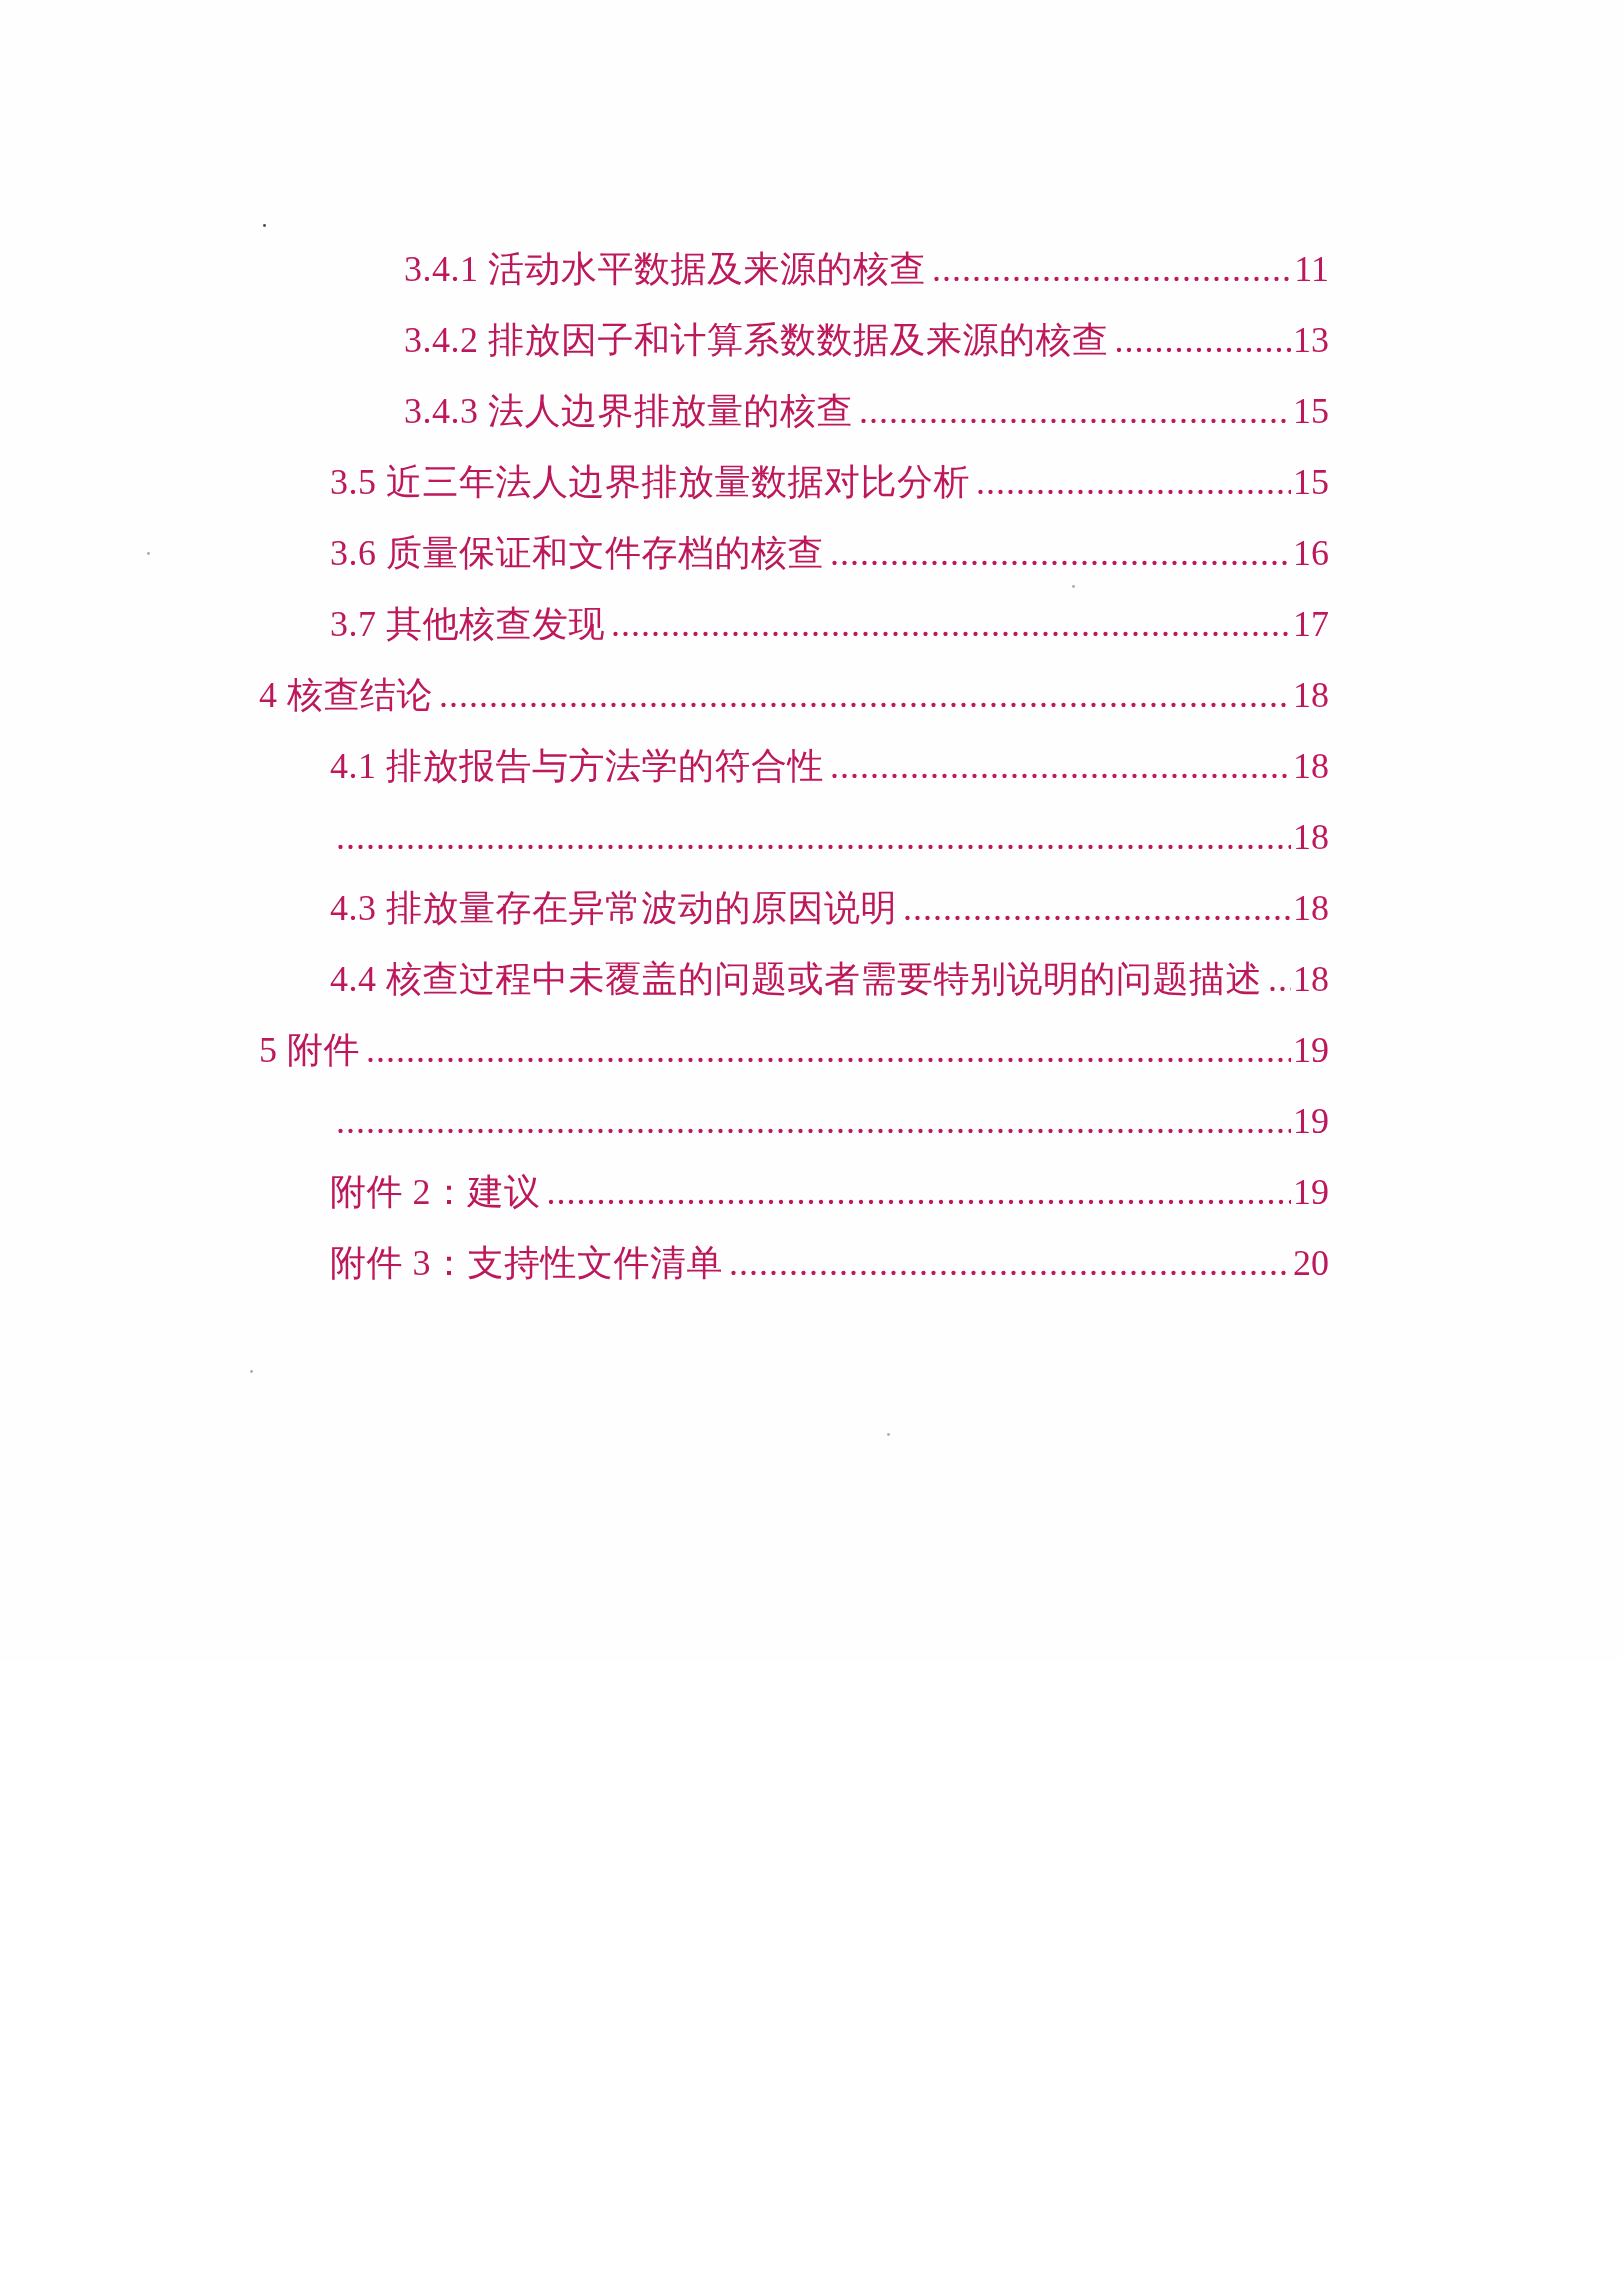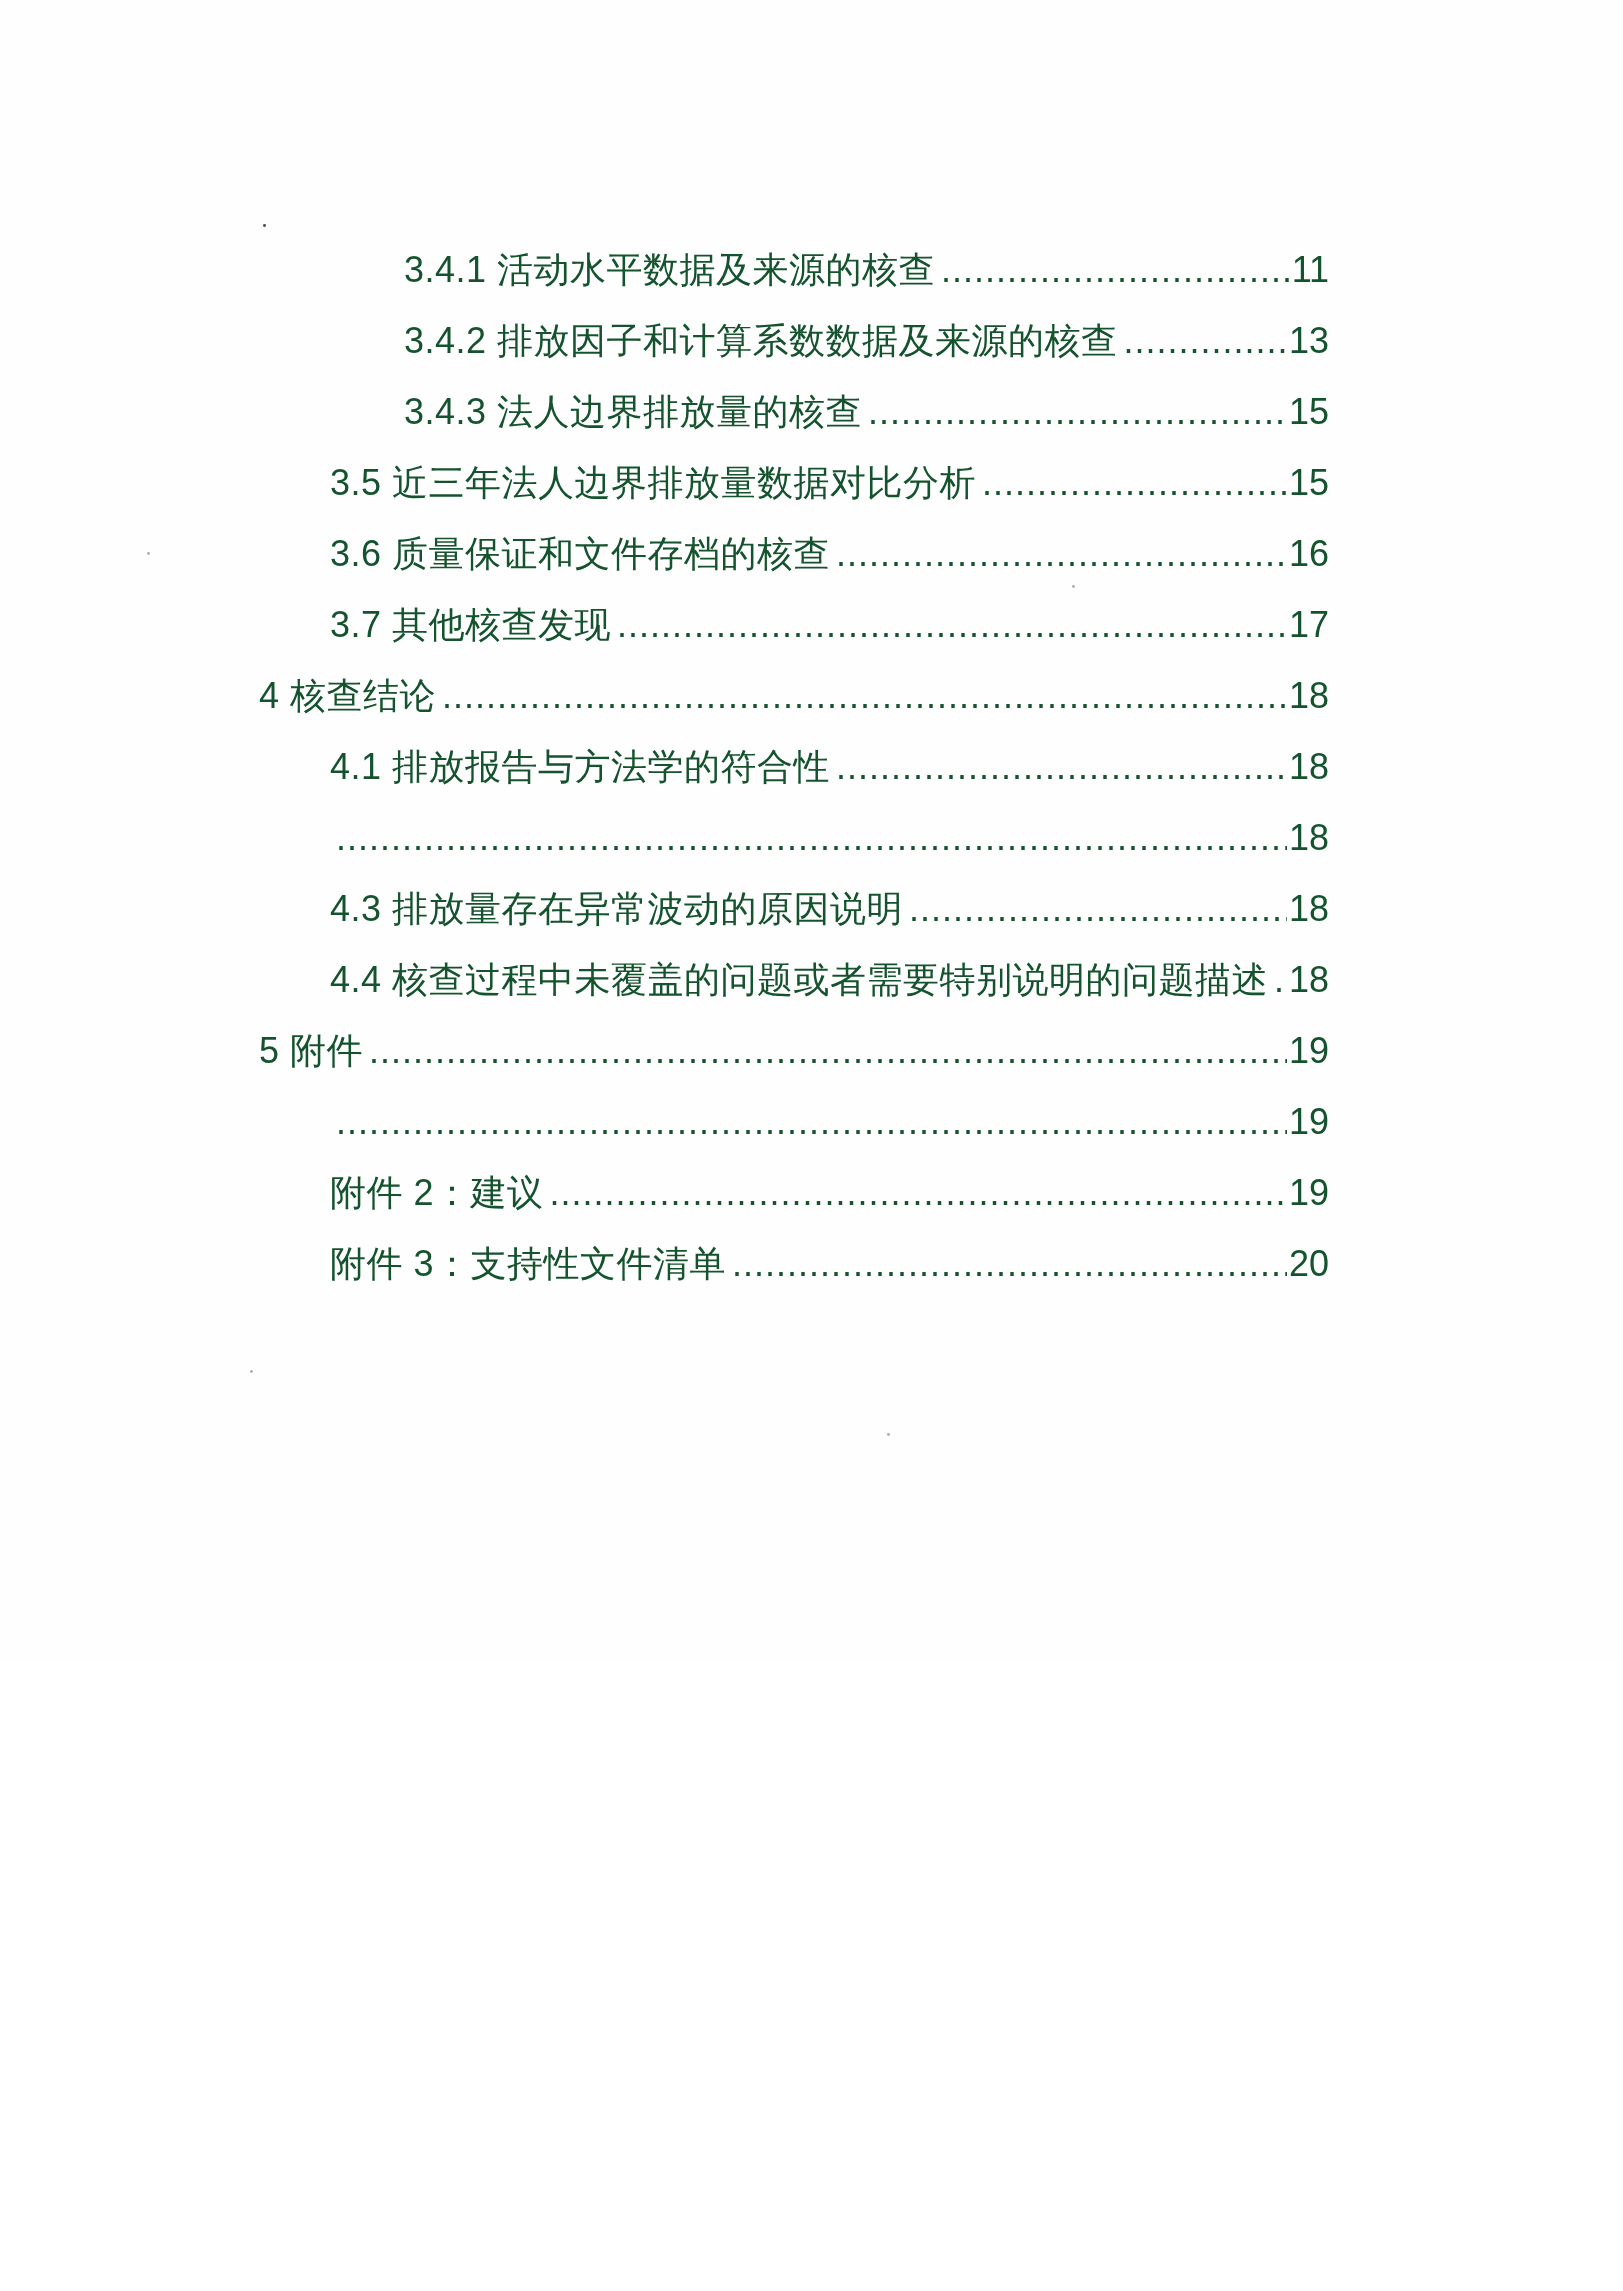--- a/index.html
+++ b/index.html
@@ -2,22 +2,22 @@
 <html><head>
 <meta charset="utf-8">
 <style>
   html, body { margin: 0; padding: 0; background: #ffffff; }
   .page {
     position: relative;
     width: 1623px;
     height: 1661px;
     background: #fefefe;
     overflow: hidden;
-    font-family: Liberation Sans, sans-serif;
-    color: #14532d;
+    font-family: Liberation Serif, serif;
+    color: #be185d;
   }
   .toc {
     position: absolute;
     left: 259px;
     top: 234px;
     width: 1070px;
   }
   .toc-row {
     display: flex;
     align-items: baseline;

